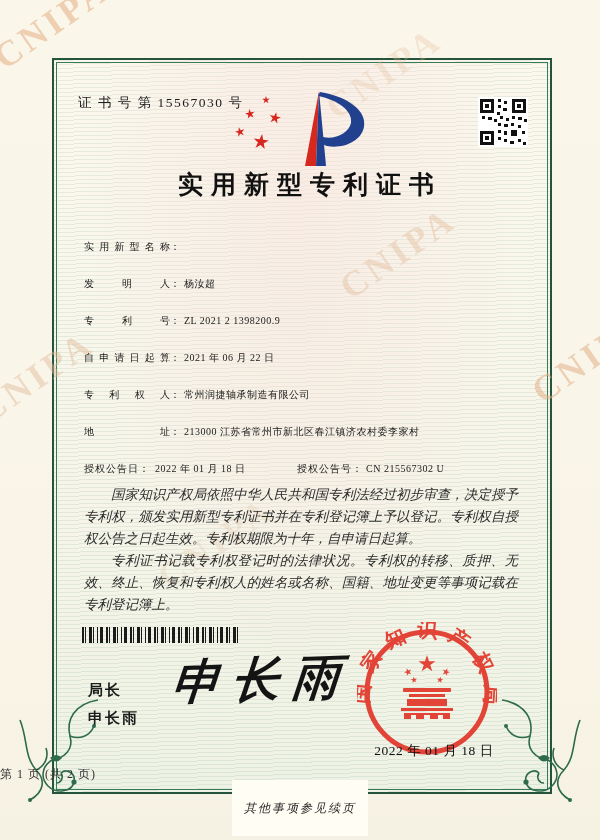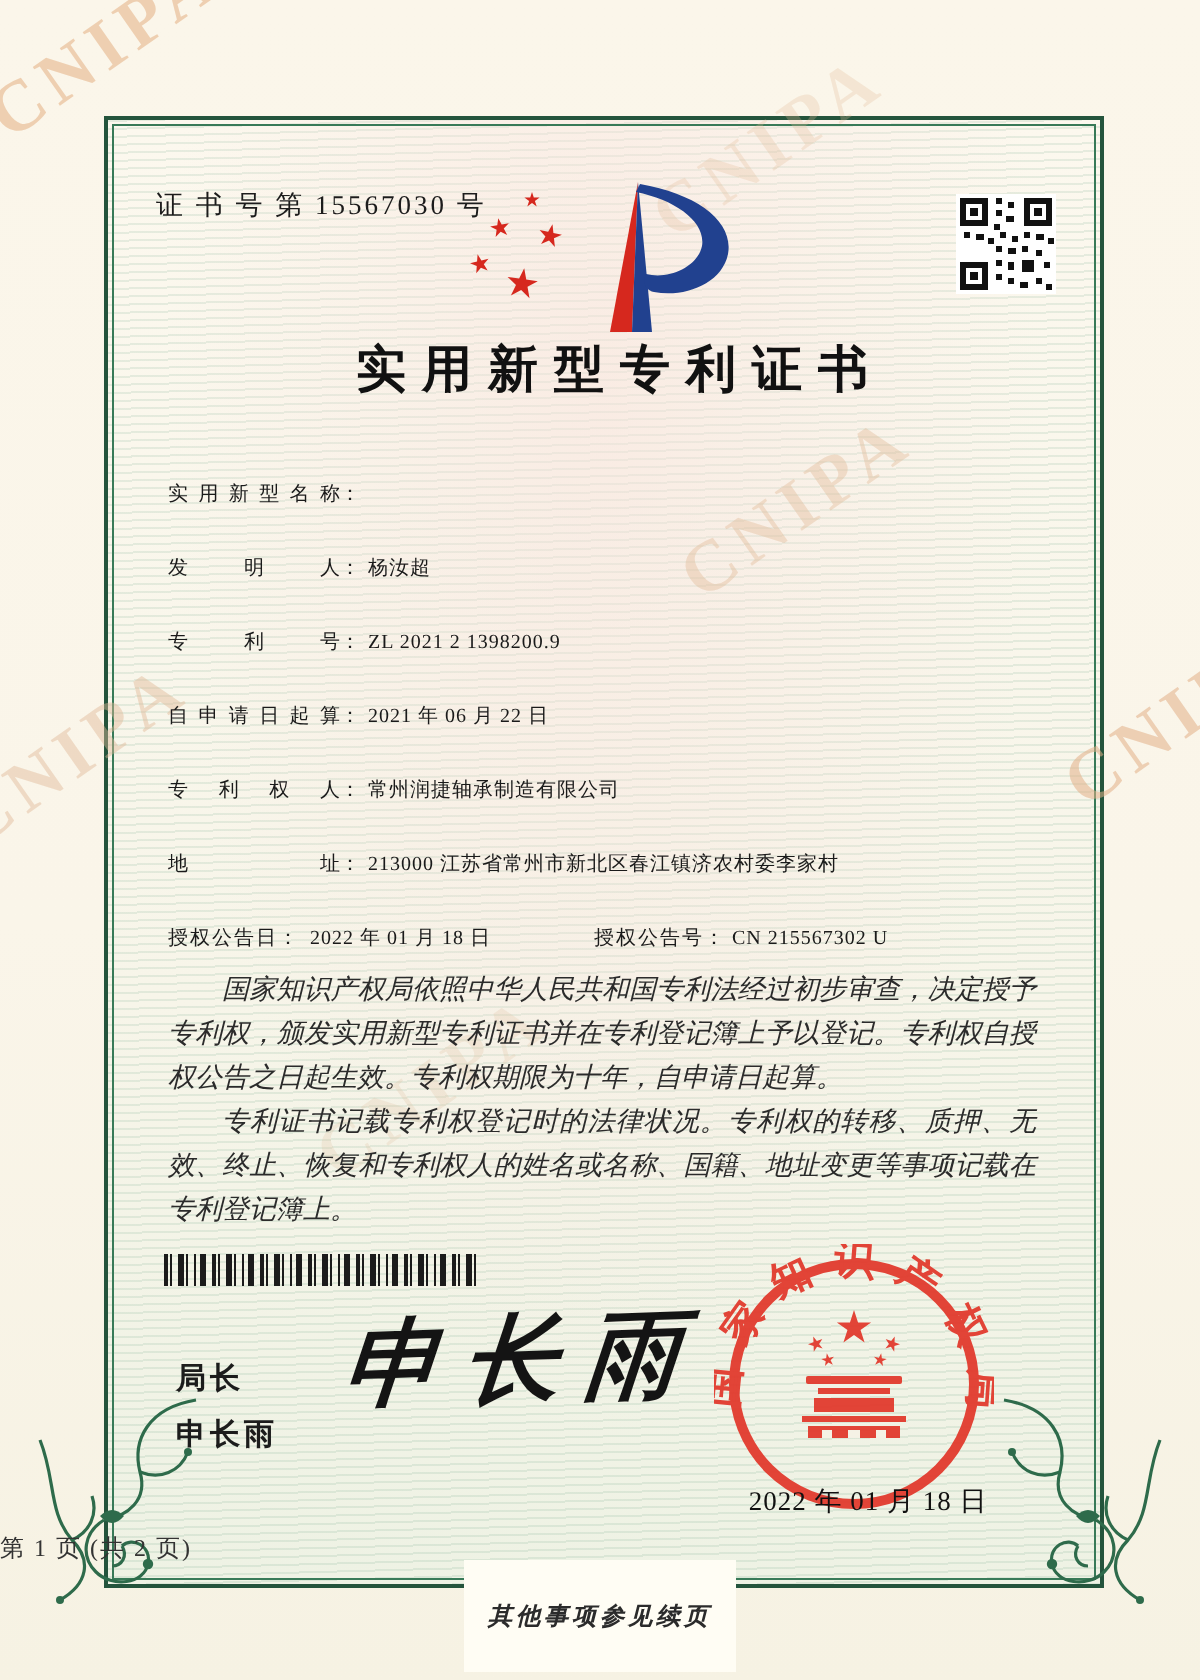--- a/index.html
+++ b/index.html
@@ -68,21 +68,21 @@
             color:#1c1c1c;line-height:28px;letter-spacing:2px;}
   .signature{position:absolute;z-index:4;left:172px;top:648px;font-size:48px;font-weight:600;
              letter-spacing:12px;color:#141414;transform:rotate(-2deg) skewX(-7deg);
              font-style:italic;}
   .seal{position:absolute;z-index:4;left:357px;top:622px;opacity:0.95;}
   .seal-date{position:absolute;z-index:5;left:364px;top:742px;width:140px;text-align:center;
              font-size:13.5px;color:#111;letter-spacing:0.5px;}
   .page-no{position:absolute;z-index:4;left:0;right:0;top:766px;text-align:left;
            font-size:12px;color:#333;letter-spacing:1px;}
   .footer-note{position:absolute;z-index:4;left:0;right:0;top:800px;text-align:center;font-size:12px;}
-  .footer-note span{background:#fffdf4;padding:21px 12px;color:#2b2b2b;font-style:italic;letter-spacing:2px;font-weight:bold;}
+  .footer-note span{background:#fffdf4;padding:21px 12px;color:#2b2b2b;font-style:italic;letter-spacing:2px;}
 </style>
 </head>
 <body>
 
 <div class="page">
 
   <span class="wm wm1">CNIPA</span>
   <span class="wm wm2">CNIPA</span>
   <span class="wm wm3">CNIPA</span>
   <span class="wm wm4">CNIPA</span>

